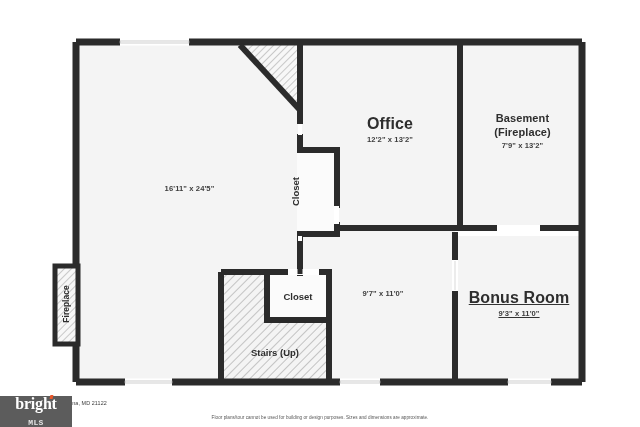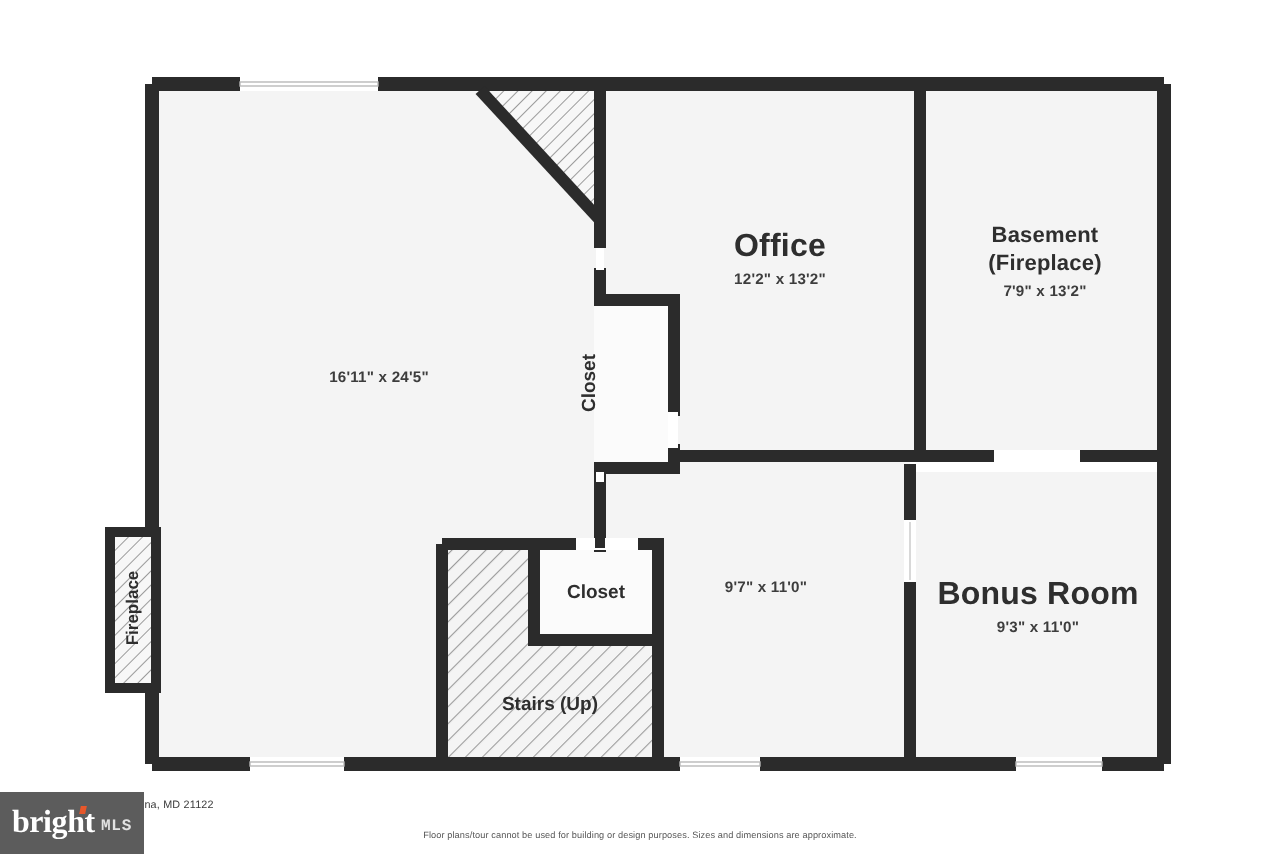--- a/index.html
+++ b/index.html
@@ -36,20 +36,21 @@
     position: absolute;
     left: 0px;
     top: 396px;
     width: 72px;
     height: 31px;
     background: #5c5c5c;
     display: flex;
     align-items: center;
     justify-content: center;
     gap: 3px;
+    flex-direction: column;
   }
   .mls-logo .brand {
     color: #ffffff;
     font-family: "Liberation Serif", serif;
     font-size: 16px;
     font-weight: 700;
     letter-spacing: -0.2px;
     line-height: 1;
     position: relative;
   }
@@ -303,21 +304,21 @@
 <div class="room-label small" style="left:465px; top:112px; width:115px;">
   <span class="rname">Basement</span>
   <span class="rname">(Fireplace)</span>
   <span class="rdim">7'9" x 13'2"</span>
 </div>
 
 <div class="room-label" style="left:318px; top:288px; width:130px;">
   <span class="rdim">9'7" x 11'0"</span>
 </div>
 
-<div class="room-label" style="left:456px; top:288px; width:126px;">
+<div class="room-label" style="left:456px; top:288px; width:126px;text-decoration:underline;">
   <span class="rname">Bonus Room</span>
   <span class="rdim">9'3" x 11'0"</span>
 </div>
 
 <div class="vtext rot" style="left:295px; top:186px; width:46px; text-align:center; margin-left:-23px;">Closet</div>
 
 <div class="flat-text" style="left:268px; top:291px; width:60px;">Closet</div>
 
 <div class="flat-text" style="left:222px; top:347px; width:106px;">Stairs (Up)</div>
 

